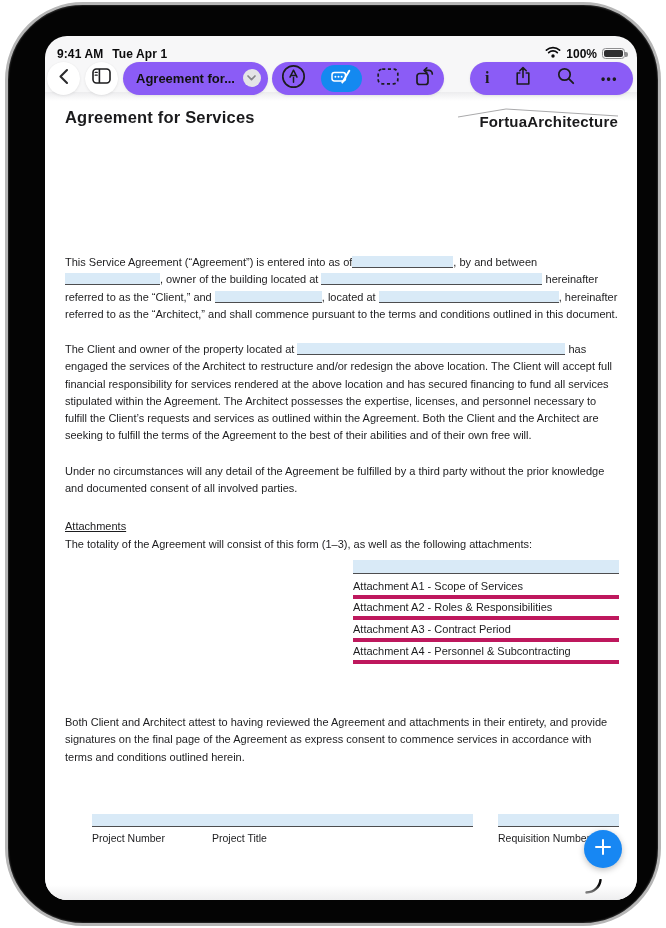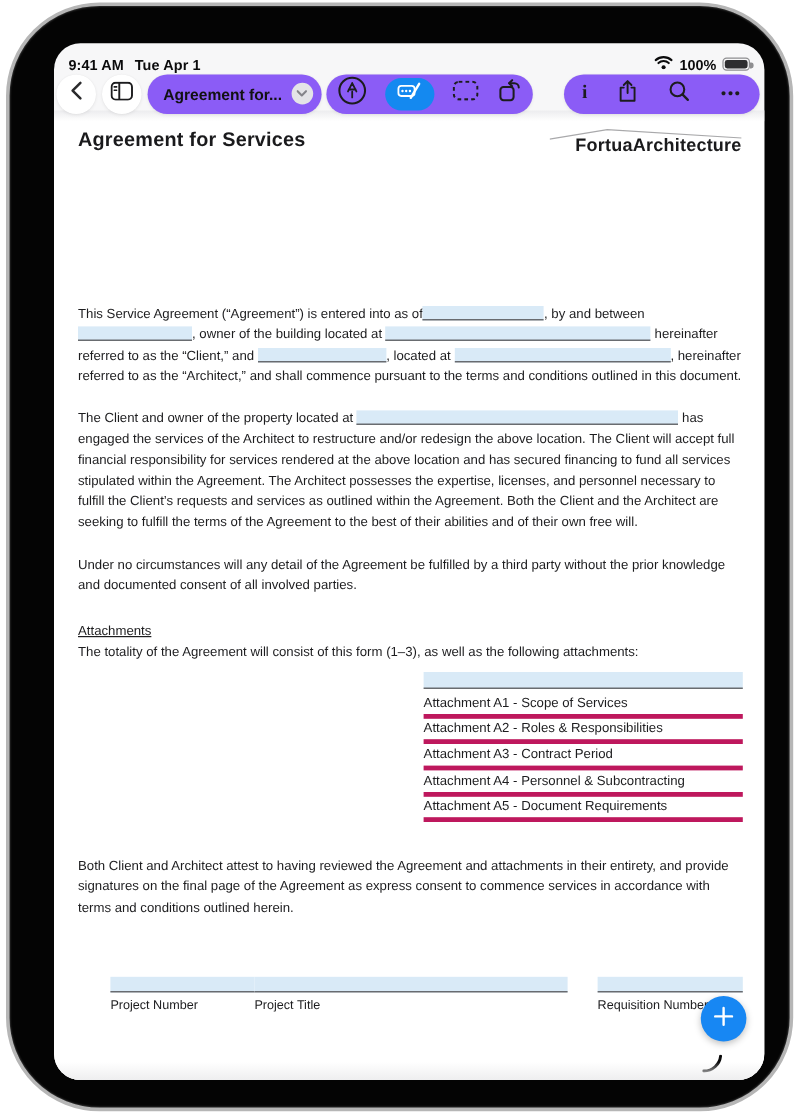--- a/index.html
+++ b/index.html
@@ -192,21 +192,20 @@
         <div class="attach-heading">Attachments</div>
         <div class="attach-intro">The totality of the Agreement will consist of this form (1–3), as well as the following attachments:</div>
 
         <div class="attach-table">
           <div class="att-header-field"></div>
           <div>
               <div class="att-row">Attachment A1 - Scope of Services</div>
               <div class="att-row">Attachment A2 - Roles &amp; Responsibilities</div>
               <div class="att-row">Attachment A3 - Contract Period</div>
               <div class="att-row">Attachment A4 - Personnel &amp; Subcontracting</div>
-              <div class="att-row">Attachment A5 - Document Requirements</div>
             </div>
         </div>
 
         <div class="para" style="top:622px">Both Client and Architect attest to having reviewed the Agreement and attachments in their entirety, and provide signatures on the final page of the Agreement as express consent to commence services in accordance with terms and conditions outlined herein.</div>
 
         <div class="fields-row">
           <div class="field-group fg2">
             <div class="field-box"></div>
             <div class="field-label">Project Number</div>
           </div>

